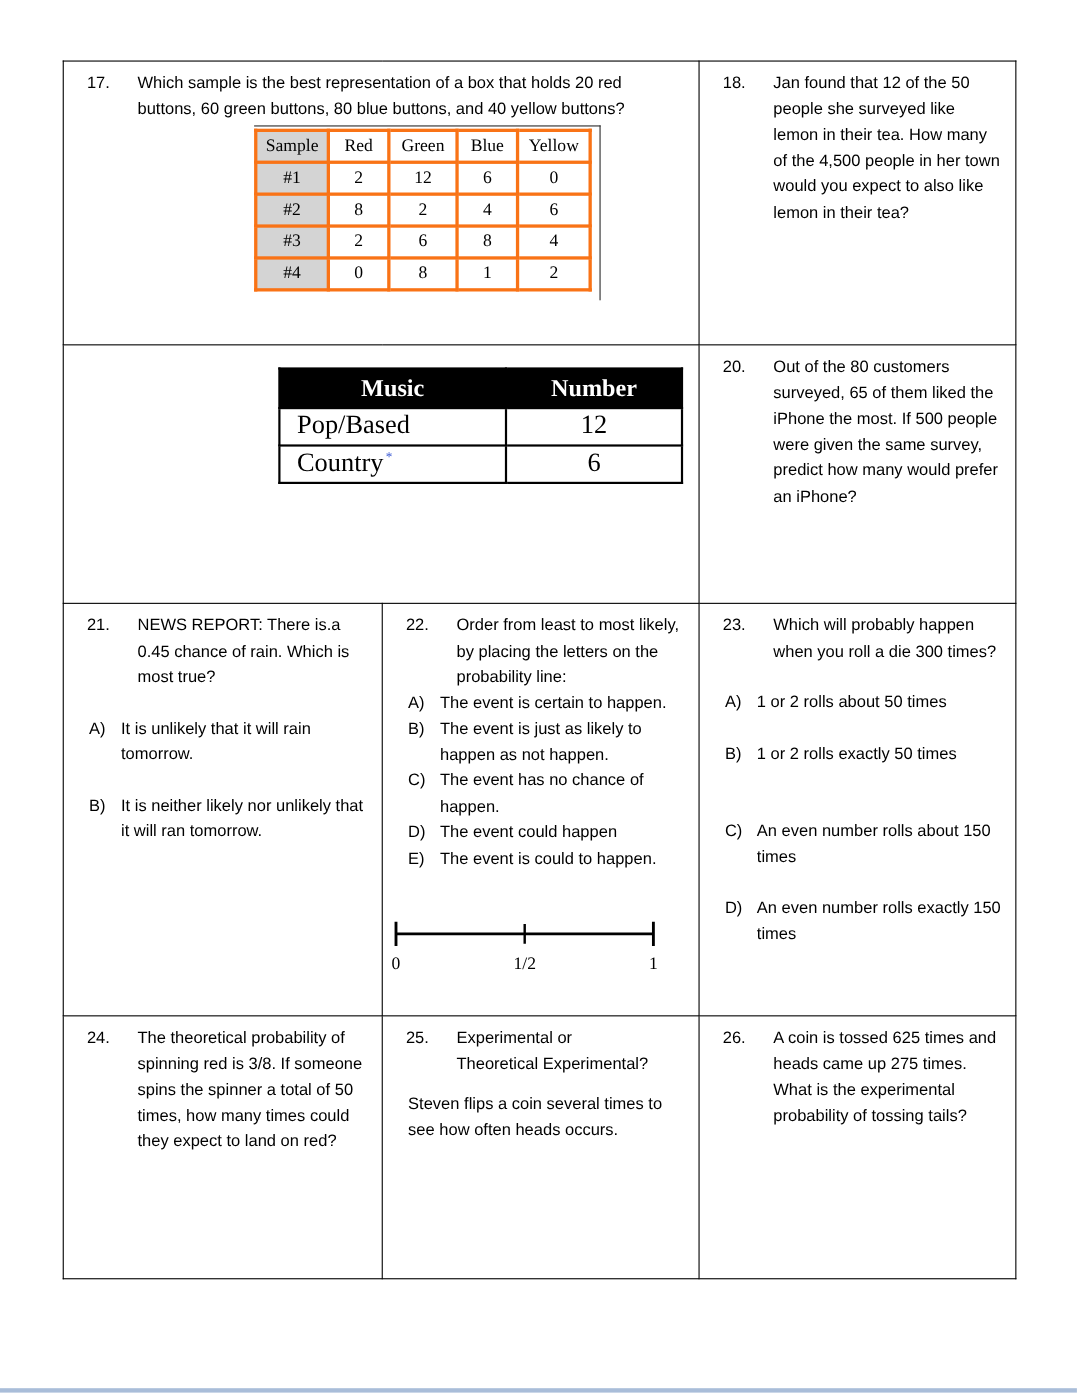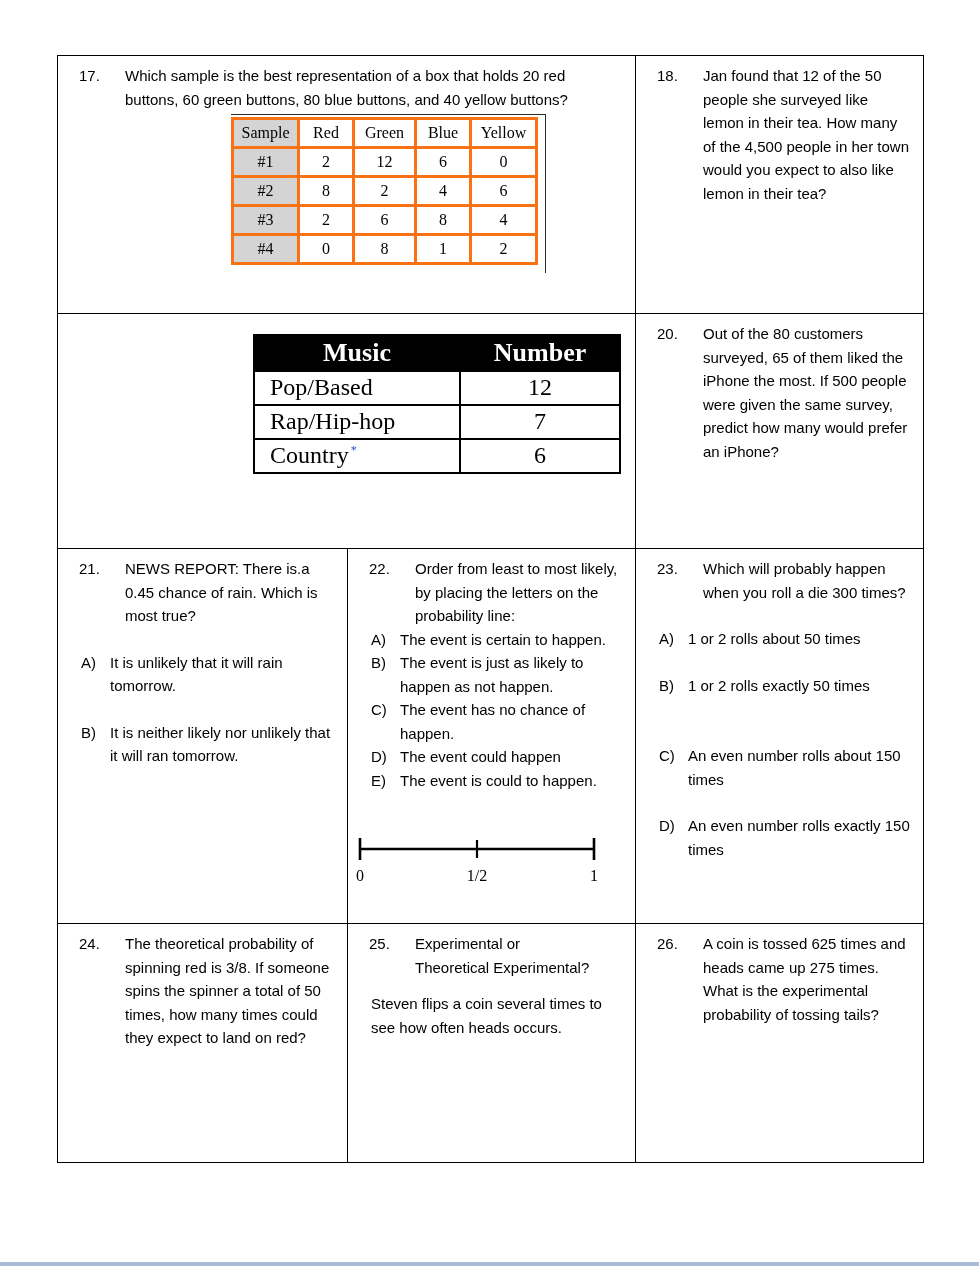--- a/index.html
+++ b/index.html
@@ -58,21 +58,21 @@
   .tbl17 .shade { background: #d4d4d4; }
 
   
   table.tbl19 {
     border-collapse: collapse;
     margin: 12px 0 0 195px;
     font-family: "Liberation Serif", serif;
   }
   .tbl19 th {
     background: #000; color: #fff;
-    font-size: 26px; font-weight: bold;
+    font-size: 22px; font-weight: bold;
     border: 2px solid #000;
     padding: 2px 6px; height: 36px;
   }
   .tbl19 td {
     border: 2px solid #000;
     font-size: 24px;
     padding: 1px 4px 3px 15px;
     height: 34px;
   }
   .tbl19 td.num { text-align: center; padding-left: 4px; }
@@ -173,24 +173,20 @@
         <tbody>
           <tr>
             <th>Music</th>
             <th>Number</th>
           </tr>
           <tr>
             <td>Pop/Based</td>
             <td class="num">12</td>
           </tr>
           <tr>
-            <td>Rap/Hip-hop</td>
-            <td class="num">7</td>
-          </tr>
-          <tr>
             <td><span>Country</span><span class="mark">*</span></td>
             <td class="num">6</td>
           </tr>
         </tbody>
       </table>
     </td>
     <td>
       <div class="q">
         <span class="qnum">20.</span>
         <div class="qtext">Out of the 80 customers surveyed, 65 of them liked the iPhone the most. If 500 people were given the same survey, predict how many would prefer an iPhone?</div>

